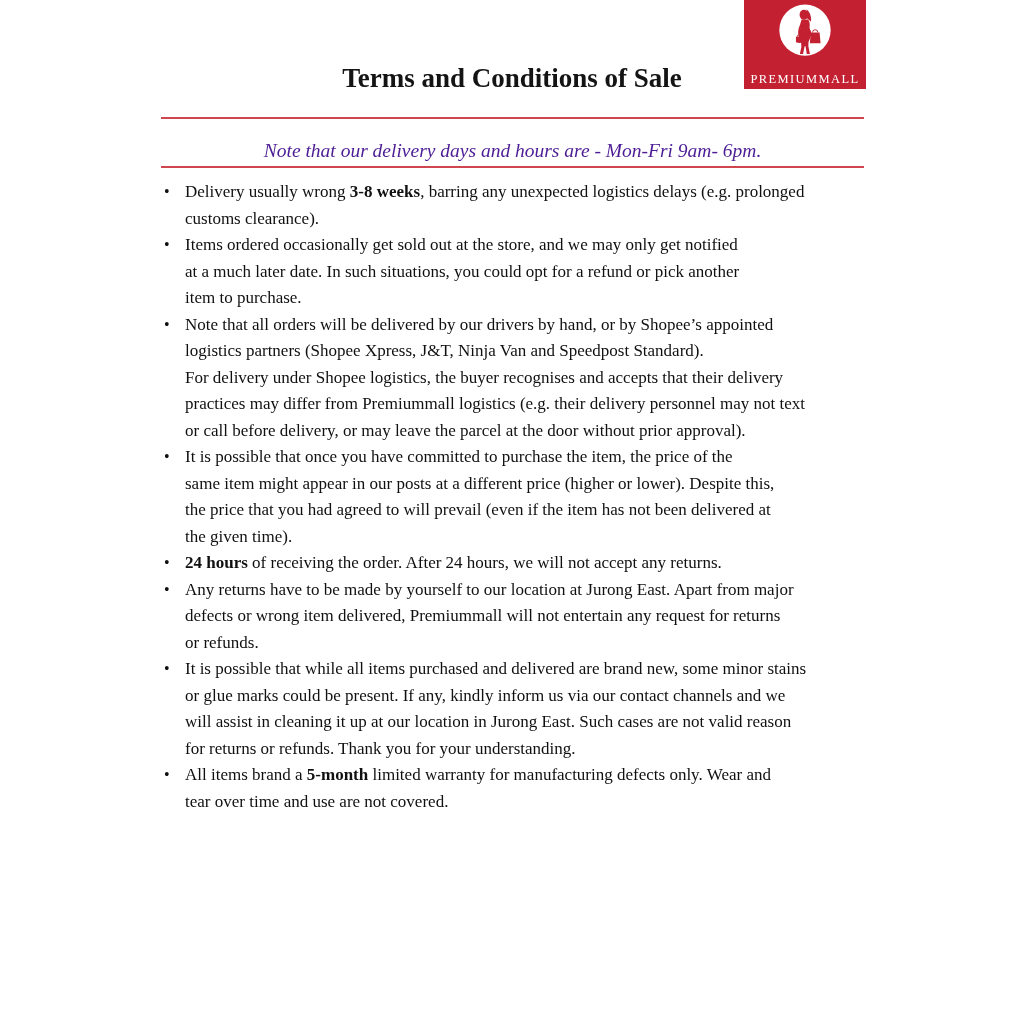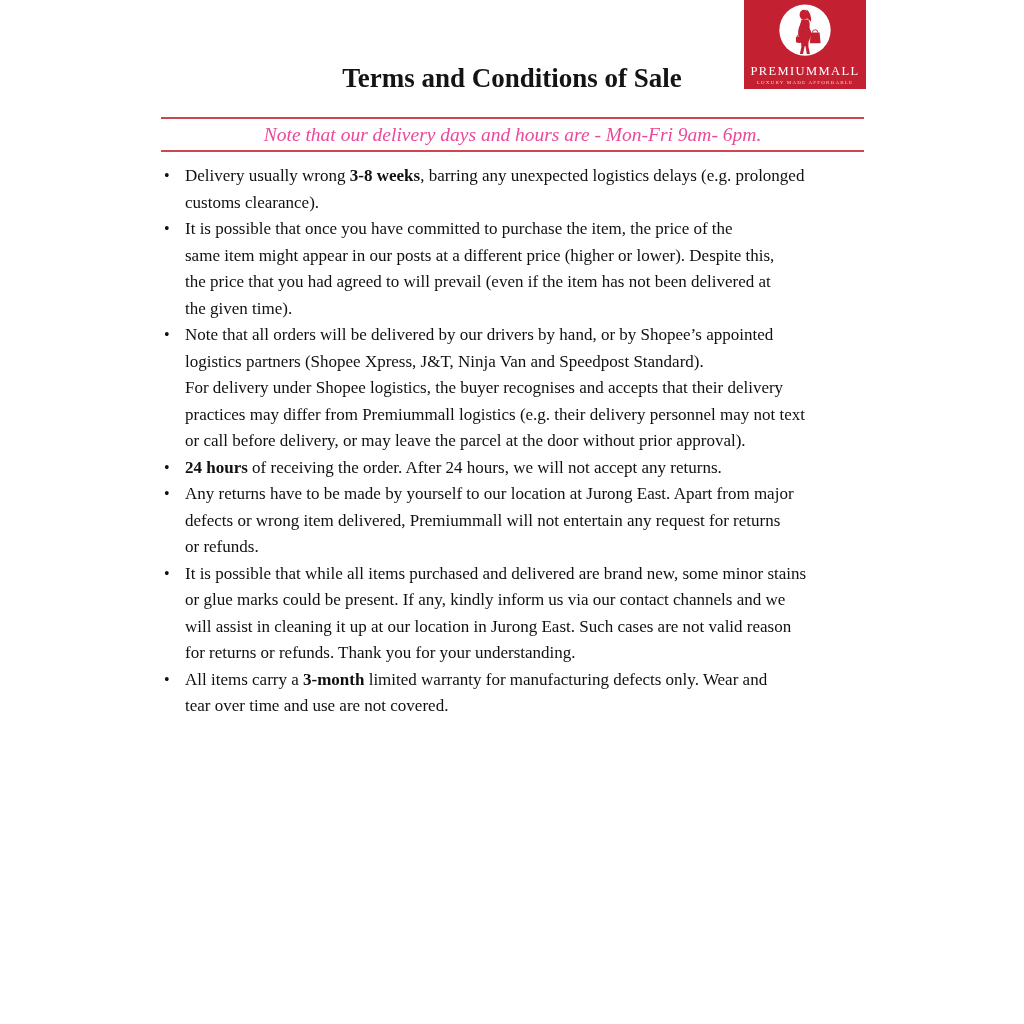--- a/index.html
+++ b/index.html
@@ -22,21 +22,21 @@
     height: 89px;
     background: #c32032;
     text-align: center;
   }
   .logo svg { display: block; margin: 3px auto 0; }
   .logo-name {
     color: #ffffff;
     font-size: 12.5px;
     letter-spacing: 1.4px;
     line-height: 13px;
-    margin-top: 4px;
+    margin-top: 12px;
     white-space: nowrap;
   }
   .logo-tagline {
     color: rgba(255,255,255,0.78);
     font-size: 5px;
     letter-spacing: 1.2px;
     line-height: 6px;
     margin-top: 2px;
     white-space: nowrap;
   }
@@ -53,25 +53,25 @@
   }
 
   
   .notice {
     margin: 21px 0 0 161px;
     width: 703px;
     text-align: center;
   }
   .rule { height: 2px; background: #cf4550; }
   .notice-text {
-    color: #ec4899;
+    color: #4c1d95;
     font-style: italic;
     font-size: 19.5px;
     line-height: 24px;
-    padding: 4px 0 3px 0;
+    padding: 20px 0 3px 0;
   }
 
   
   .terms {
     list-style: none;
     margin: 11px 0 0 0;
     padding: 0 0 0 161px;
     width: 715px;
   }
   .term {
@@ -119,34 +119,37 @@
 
   <div class="notice">
     <div class="rule"></div>
     <div class="notice-text">Note that our delivery days and hours are - Mon-Fri 9am- 6pm.</div>
     <div class="rule"></div>
   </div>
 
   <ul class="terms">
       <li class="term"><span>Delivery usually wrong </span><b>3-8 weeks</b><span>, barring any unexpected logistics delays (e.g. prolonged
 customs clearance).</span></li>
-      <li class="term"><span>It is possible that once you have committed to purchase the item, the price of the
-same item might appear in our posts at a different price (higher or lower). Despite this,
-the price that you had agreed to will prevail (even if the item has not been delivered at
-the given time).</span></li>
+      <li class="term"><span>Items ordered occasionally get sold out at the store, and we may only get notified
+at a much later date. In such situations, you could opt for a refund or pick another
+item to purchase.</span></li>
       <li class="term"><span>Note that all orders will be delivered by our drivers by hand, or by Shopee’s appointed
 logistics partners (Shopee Xpress, J&amp;T, Ninja Van and Speedpost Standard).
 For delivery under Shopee logistics, the buyer recognises and accepts that their delivery
 practices may differ from Premiummall logistics (e.g. their delivery personnel may not text
 or call before delivery, or may leave the parcel at the door without prior approval).</span></li>
+      <li class="term"><span>It is possible that once you have committed to purchase the item, the price of the
+same item might appear in our posts at a different price (higher or lower). Despite this,
+the price that you had agreed to will prevail (even if the item has not been delivered at
+the given time).</span></li>
       <li class="term"><b>24 hours</b><span> of receiving the order. After 24 hours, we will not accept any returns.</span></li>
       <li class="term"><span>Any returns have to be made by yourself to our location at Jurong East. Apart from major
 defects or wrong item delivered, Premiummall will not entertain any request for returns
 or refunds.</span></li>
       <li class="term"><span>It is possible that while all items purchased and delivered are brand new, some minor stains
 or glue marks could be present. If any, kindly inform us via our contact channels and we
 will assist in cleaning it up at our location in Jurong East. Such cases are not valid reason
 for returns or refunds. Thank you for your understanding.</span></li>
-      <li class="term"><span>All items carry a </span><b>3-month</b><span> limited warranty for manufacturing defects only. Wear and
+      <li class="term"><span>All items brand a </span><b>5-month</b><span> limited warranty for manufacturing defects only. Wear and
 tear over time and use are not covered.</span></li>
     </ul>
 
 </div>
 
 </body></html>

